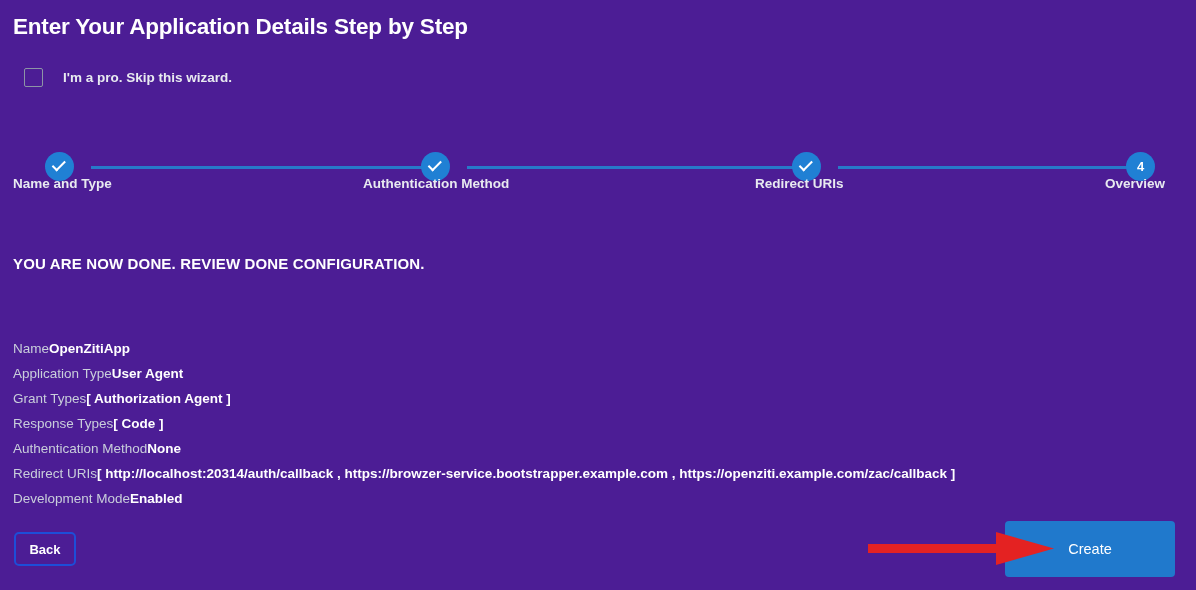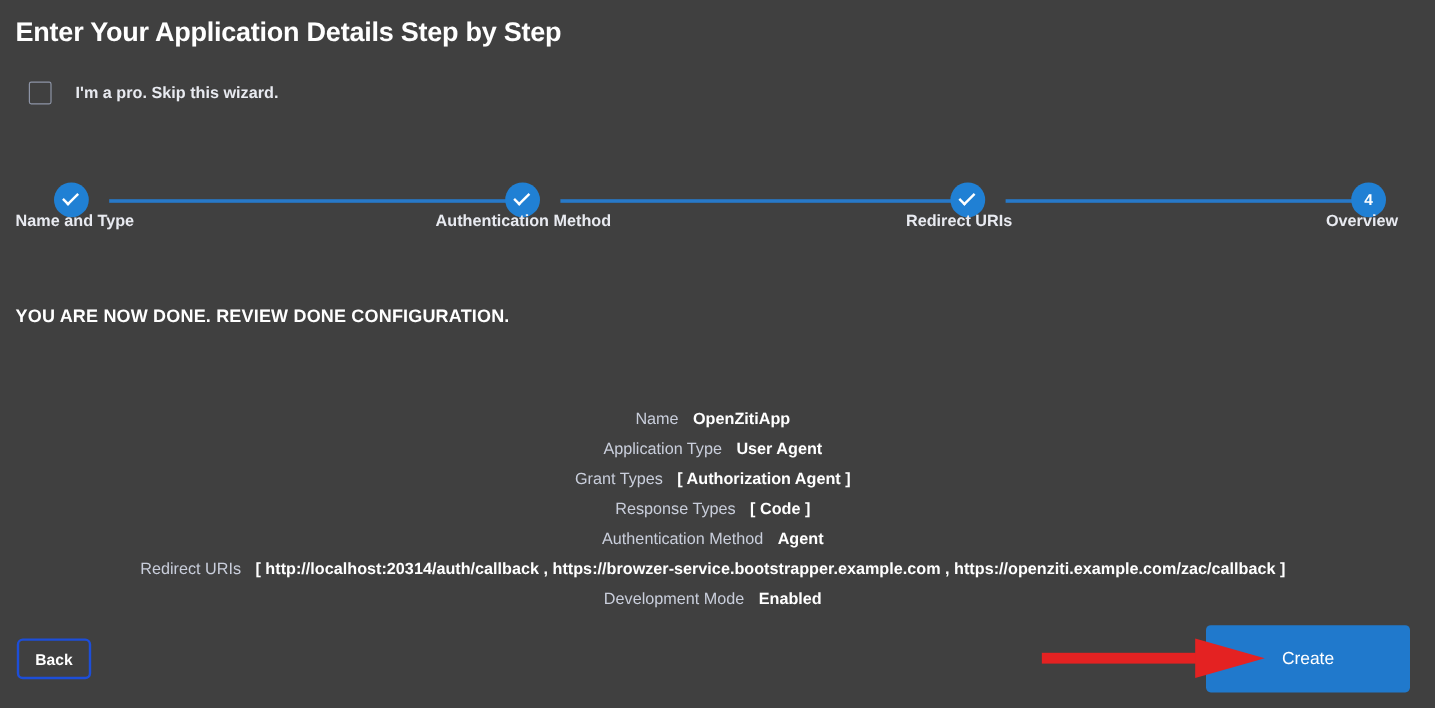--- a/index.html
+++ b/index.html
@@ -15,21 +15,21 @@
   body {
     font-family: "Liberation Sans", sans-serif;
     color: #e8eaf0;
     -webkit-font-smoothing: antialiased;
   }
 
   .page {
     position: relative;
     width: 1196px;
     height: 590px;
-    background: #404040;
+    background: #4c1d95;
     padding: 0 13px;
   }
 
   
   .page-title {
     position: absolute;
     left: 13px;
     top: 14px;
     font-size: 22.5px;
     font-weight: 700;
@@ -124,25 +124,24 @@
 
   
   .summary {
     position: absolute;
     left: 13px;
     top: 289px;
     width: 1162px;
   }
   .summary-row {
     display: flex;
-    justify-content: center;
+    justify-content: flex-start;
     align-items: baseline;
     height: 25px;
     line-height: 25px;
-    gap: 12px;
   }
   .summary-key {
     font-size: 13.5px;
     font-weight: 400;
     color: #c9cedb;
     white-space: nowrap;
   }
   .summary-value {
     font-size: 13.5px;
     font-weight: 700;
@@ -246,21 +245,21 @@
     <div class="summary-row">
       <span class="summary-key">Grant Types</span>
       <span class="summary-value">[ Authorization Agent ]</span>
     </div>
     <div class="summary-row">
       <span class="summary-key">Response Types</span>
       <span class="summary-value">[ Code ]</span>
     </div>
     <div class="summary-row">
       <span class="summary-key">Authentication Method</span>
-      <span class="summary-value">Agent</span>
+      <span class="summary-value">None</span>
     </div>
     <div class="summary-row">
       <span class="summary-key">Redirect URIs</span>
       <span class="summary-value">[ http://localhost:20314/auth/callback , https://browzer-service.bootstrapper.example.com , https://openziti.example.com/zac/callback ]</span>
     </div>
     <div class="summary-row">
       <span class="summary-key">Development Mode</span>
       <span class="summary-value">Enabled</span>
     </div>
   </div>

